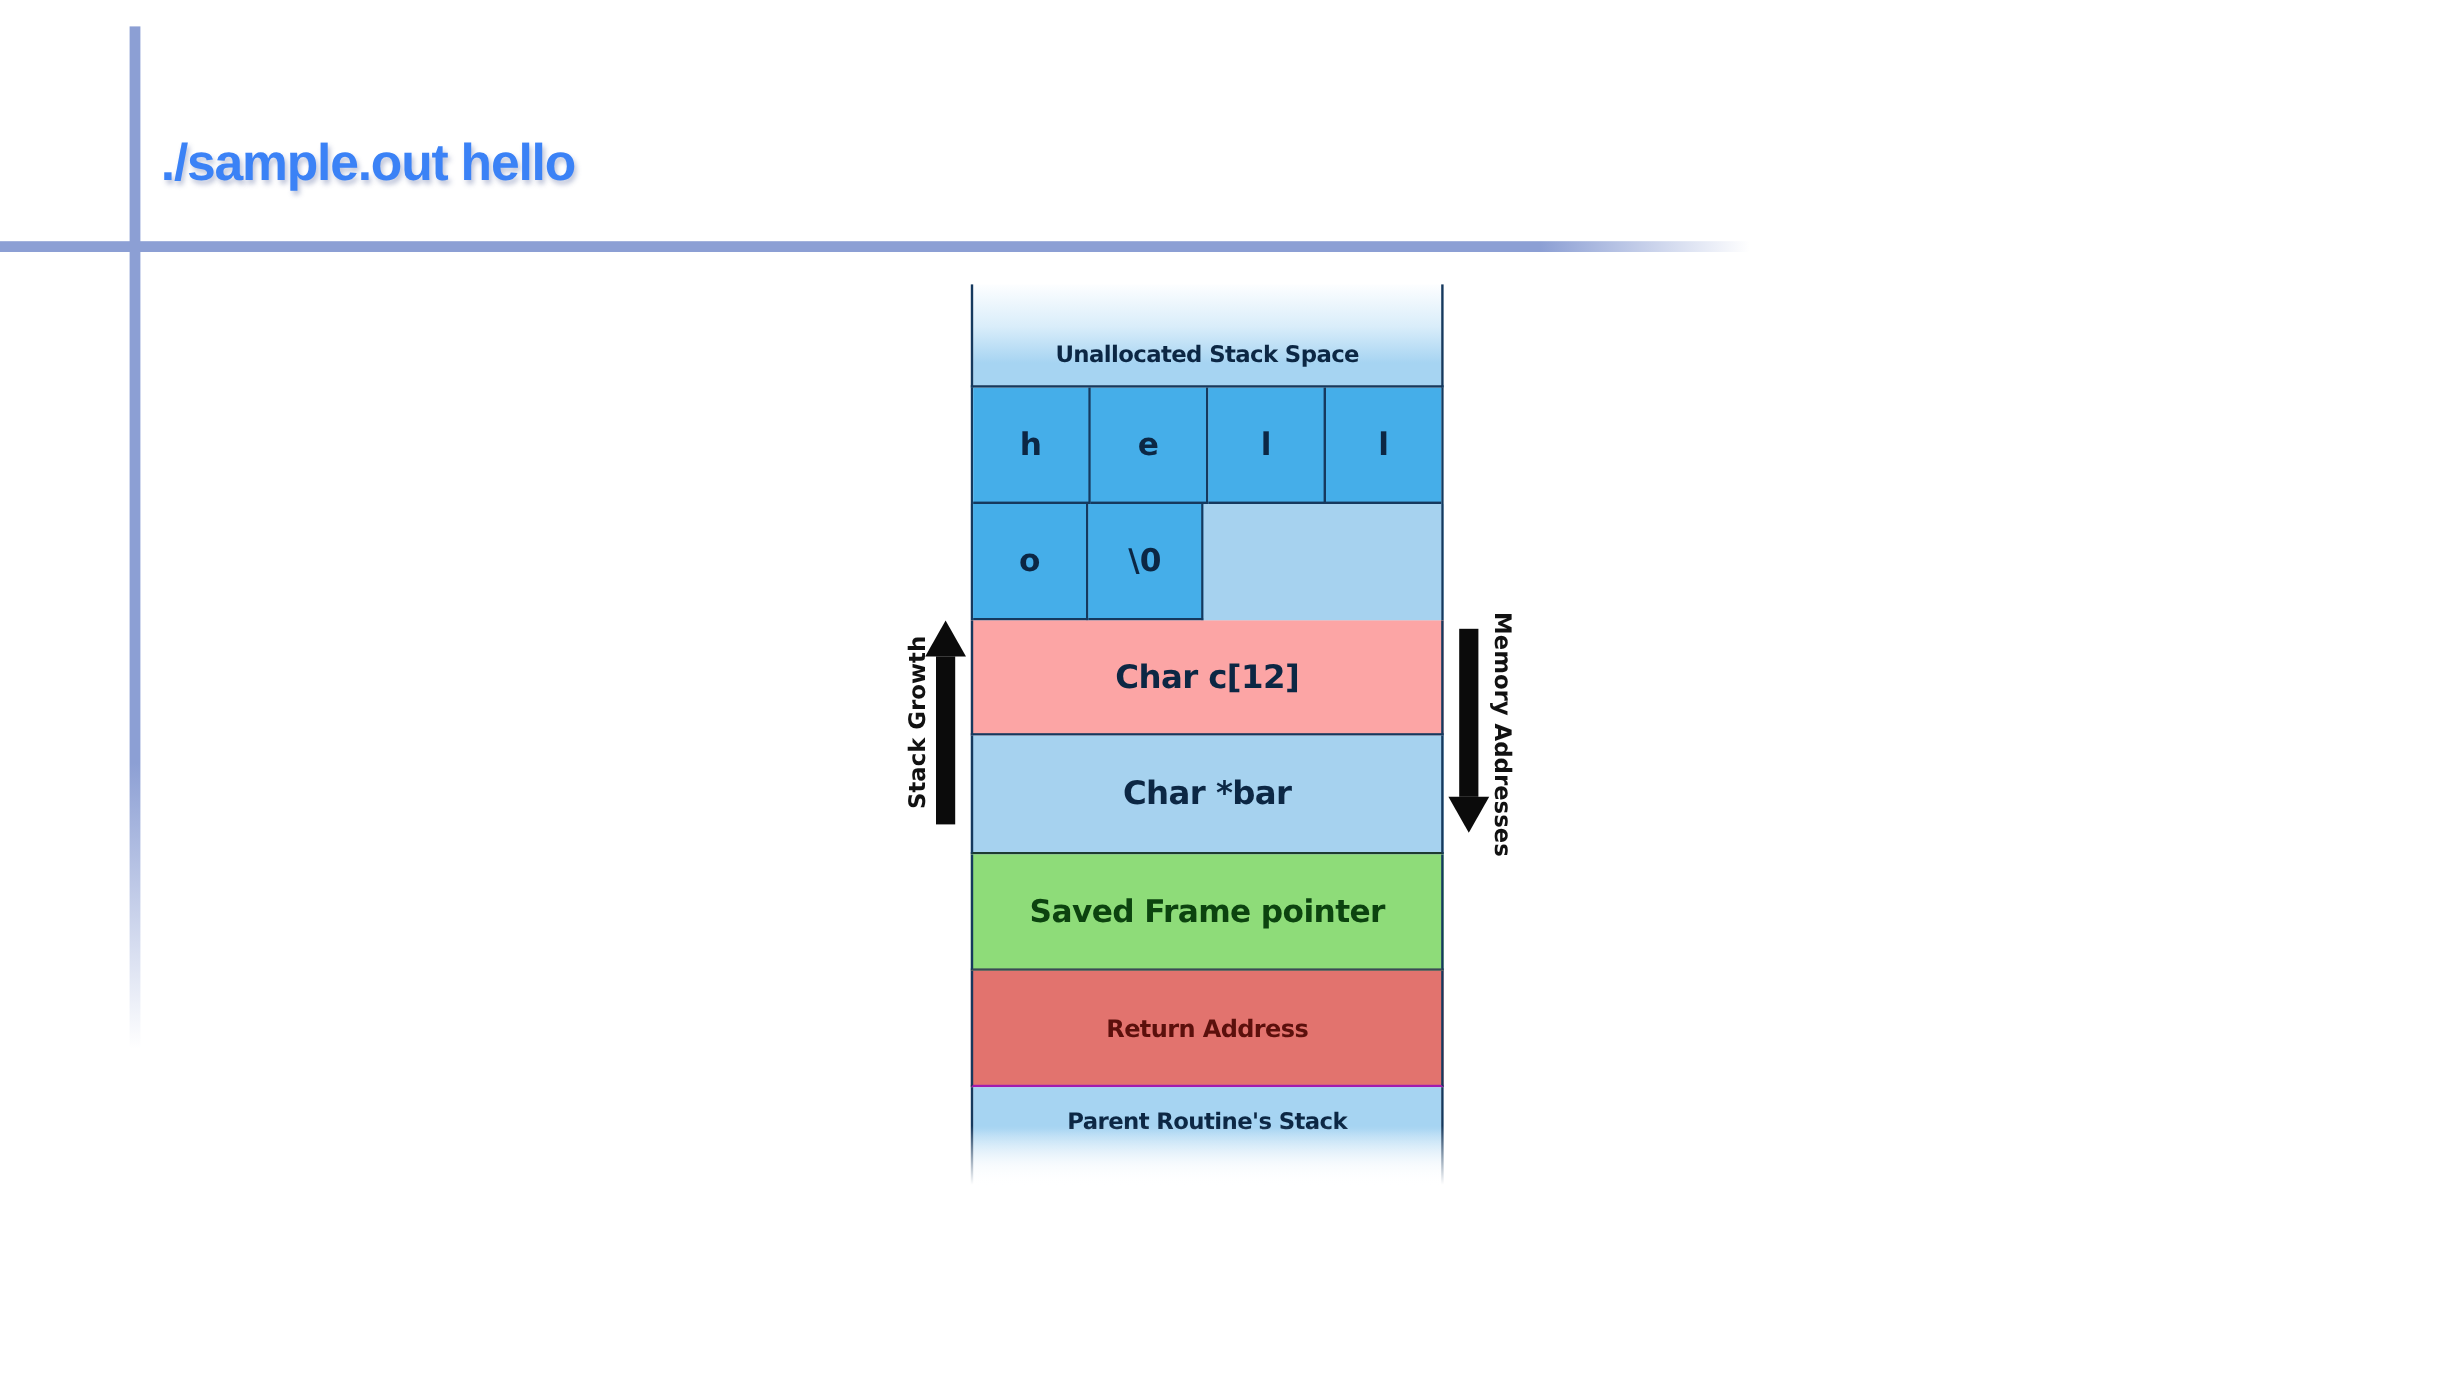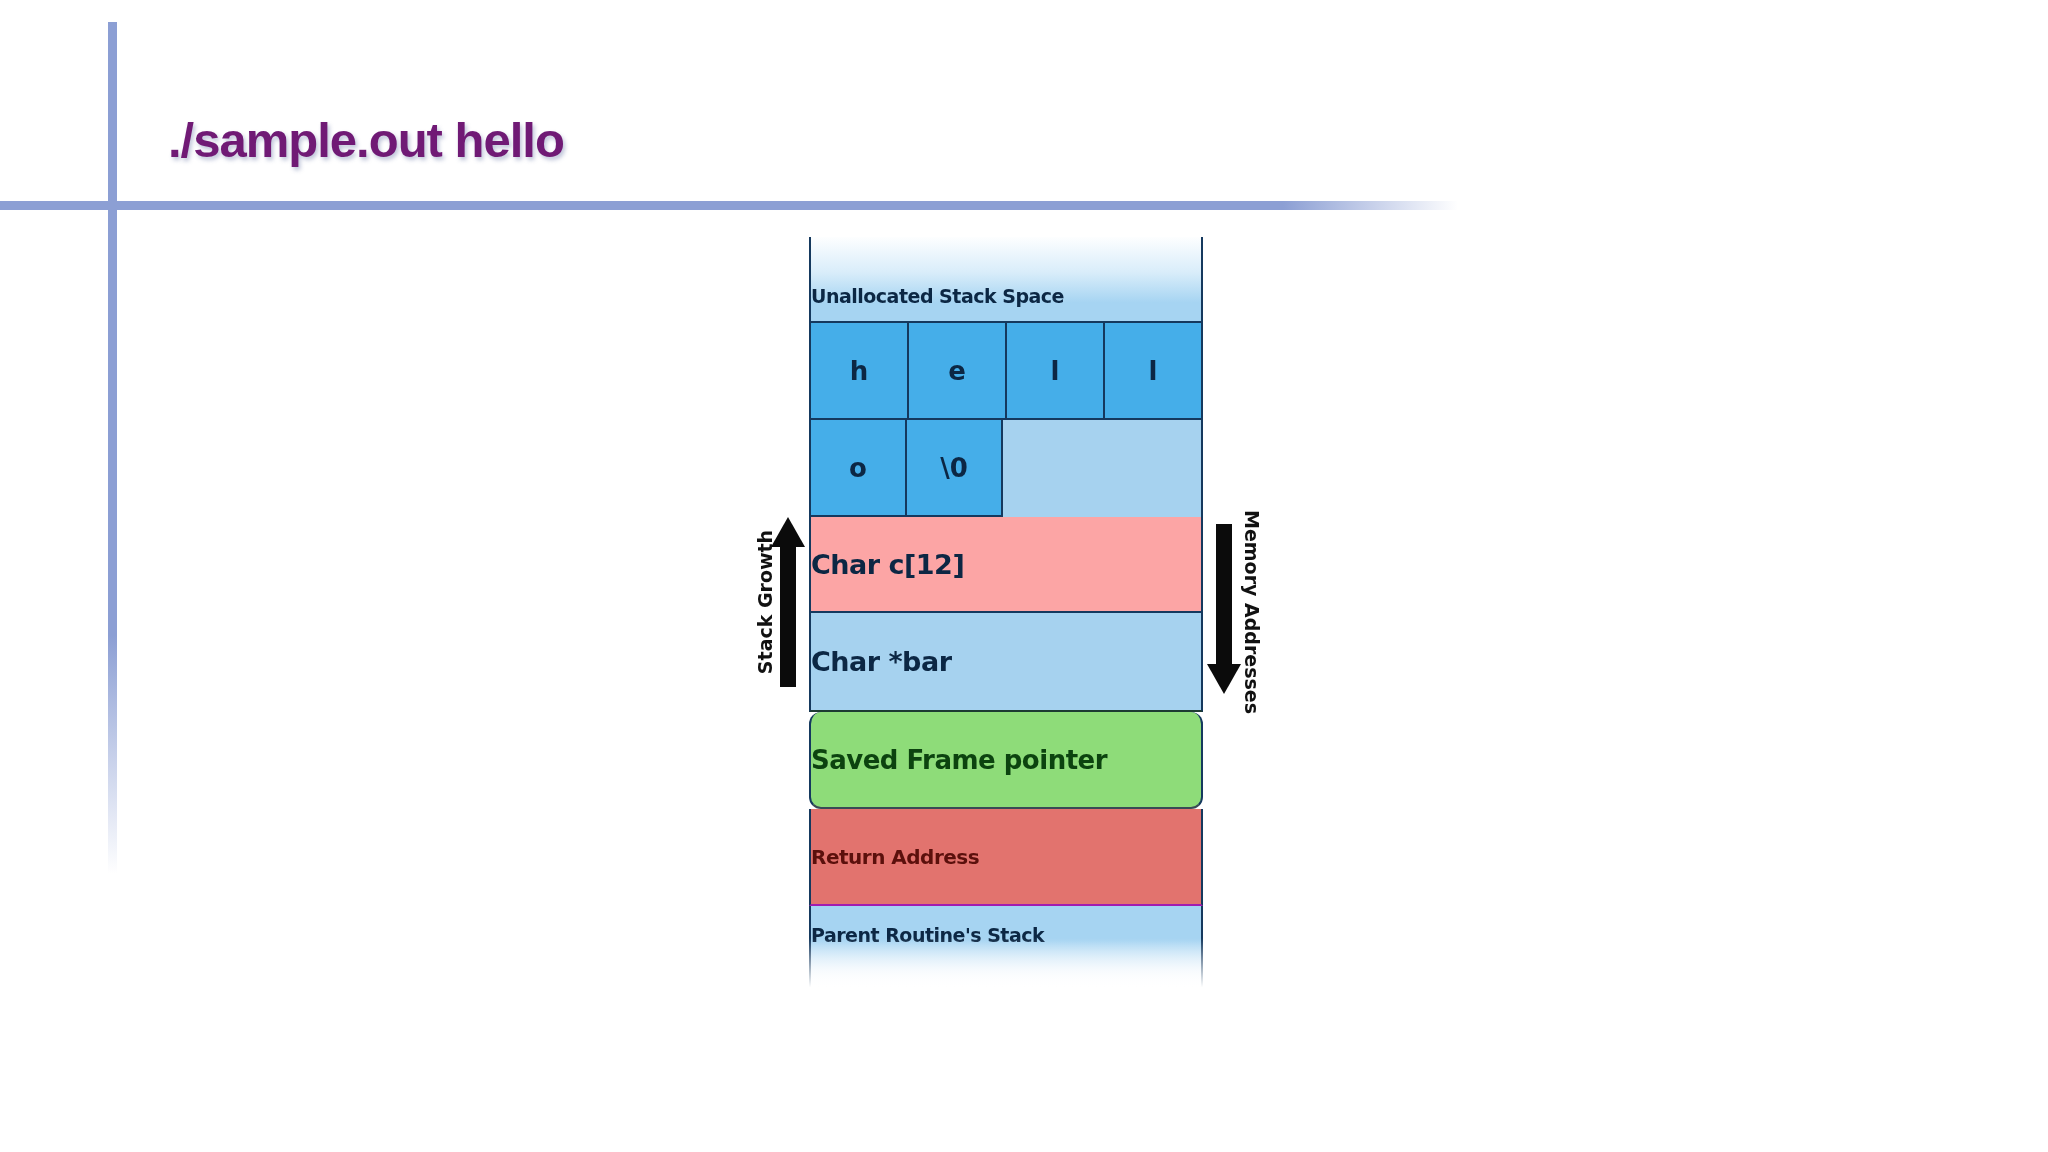--- a/index.html
+++ b/index.html
@@ -7,48 +7,48 @@
               font-family:"Liberation Sans", sans-serif; }
   .slide { position:relative; width:2048px; height:1152px; background:#ffffff; }
 
   
   .v-line { position:absolute; left:108px; top:22px; width:9px; height:852px;
             background:linear-gradient(to bottom,#8c9fd4 0%,#8c9fd4 72%,rgba(140,159,212,0) 100%); }
   .h-line { position:absolute; left:0; top:201px; width:1458px; height:9px;
             background:linear-gradient(to right,#8c9fd4 0%,#8c9fd4 88%,rgba(140,159,212,0) 100%); }
 
   
-  .title { position:absolute; left:134px; top:112px; font-size:49px; font-weight:bold;
-           letter-spacing:-1px; color:#701a75; white-space:nowrap;
+  .title { position:absolute; left:134px; top:112px; font-size:43px; font-weight:bold;
+           letter-spacing:-1px; color:#3b82f6; white-space:nowrap;
            text-shadow:2px 3px 4px rgba(110,125,170,0.45); z-index:3;
-           font-family:"Liberation Sans", sans-serif;margin-left:34px; }
+           font-family:"Liberation Sans", sans-serif; }
 
   
   .diagram { position:absolute; left:809px; top:237px; width:394px;
              font-family:"DejaVu Sans", sans-serif; z-index:2; }
   .sec { position:relative; width:100%; border-left:2px solid #15395e; border-right:2px solid #15395e;
-         display:flex; align-items:center; 
+         display:flex; align-items:center; justify-content:center;
          font-weight:bold; color:#0c2744; letter-spacing:-0.5px; }
   .sec.unallocated { height:86px; border-bottom:2px solid #15395e;
          background:linear-gradient(180deg,#fdfeff 0%,#d9edfa 42%,#a6d4f2 78%,#a6d4f2 100%);
          align-items:flex-end; padding-bottom:14px; font-size:19px; }
   .row { display:flex; width:100%; border-left:2px solid #15395e; border-right:2px solid #15395e; }
   .row1 { height:97px; }
   .row1 .cell { flex:1 1 0; background:#45aee9; border-right:2px solid #15395e; border-bottom:2px solid #15395e;
                 display:flex; align-items:center; justify-content:center;
                 font-weight:bold; font-size:26px; color:#0c2744; }
   .row1 .cell:last-child { border-right:none; }
   .row2 { height:97px; background:#a6d2ef; }
   .row2 .cell { width:96px; background:#45aee9; border-right:2px solid #15395e; border-bottom:2px solid #15395e;
                 display:flex; align-items:center; justify-content:center;
                 font-weight:bold; font-size:26px; color:#0c2744; }
   .row2 .filler { flex:1 1 auto; background:#a6d2ef; }
   .sec.charc  { height:96px; background:#fca5a5; border-bottom:2px solid #15395e; font-size:27px; }
   .sec.charbar{ height:99px; background:#a6d2ef; border-bottom:2px solid #1d3b32; font-size:27px; }
-  .sec.green  { height:97px; background:#8edc79; border-bottom:2px solid #3a4a55; font-size:26px; color:#0c430f;border-radius:12px; }
+  .sec.green  { height:97px; background:#8edc79; border-bottom:2px solid #3a4a55; font-size:26px; color:#0c430f; }
   .sec.red    { height:97px; background:#e2736e; border-bottom:2px solid #a21caf; font-size:20px; color:#5b100c; }
   .sec.parent { height:83px; border-left:2px solid #15395e; border-right:2px solid #15395e;
          background:linear-gradient(180deg,#a6d4f2 0%,#a6d4f2 42%,#e8f3fb 78%,#ffffff 100%);
          align-items:flex-start; padding-top:18px; font-size:19px; }
   .fade-overlay { position:absolute; left:805px; top:938px; width:402px; height:56px; z-index:4;
          background:linear-gradient(to bottom,rgba(255,255,255,0) 0%,#ffffff 88%); }
 
   
   .arrow-left { position:absolute; left:771px; top:517px; width:34px; height:172px; z-index:2; }
   .arrow-left .head { width:0; height:0; margin:0 auto;

